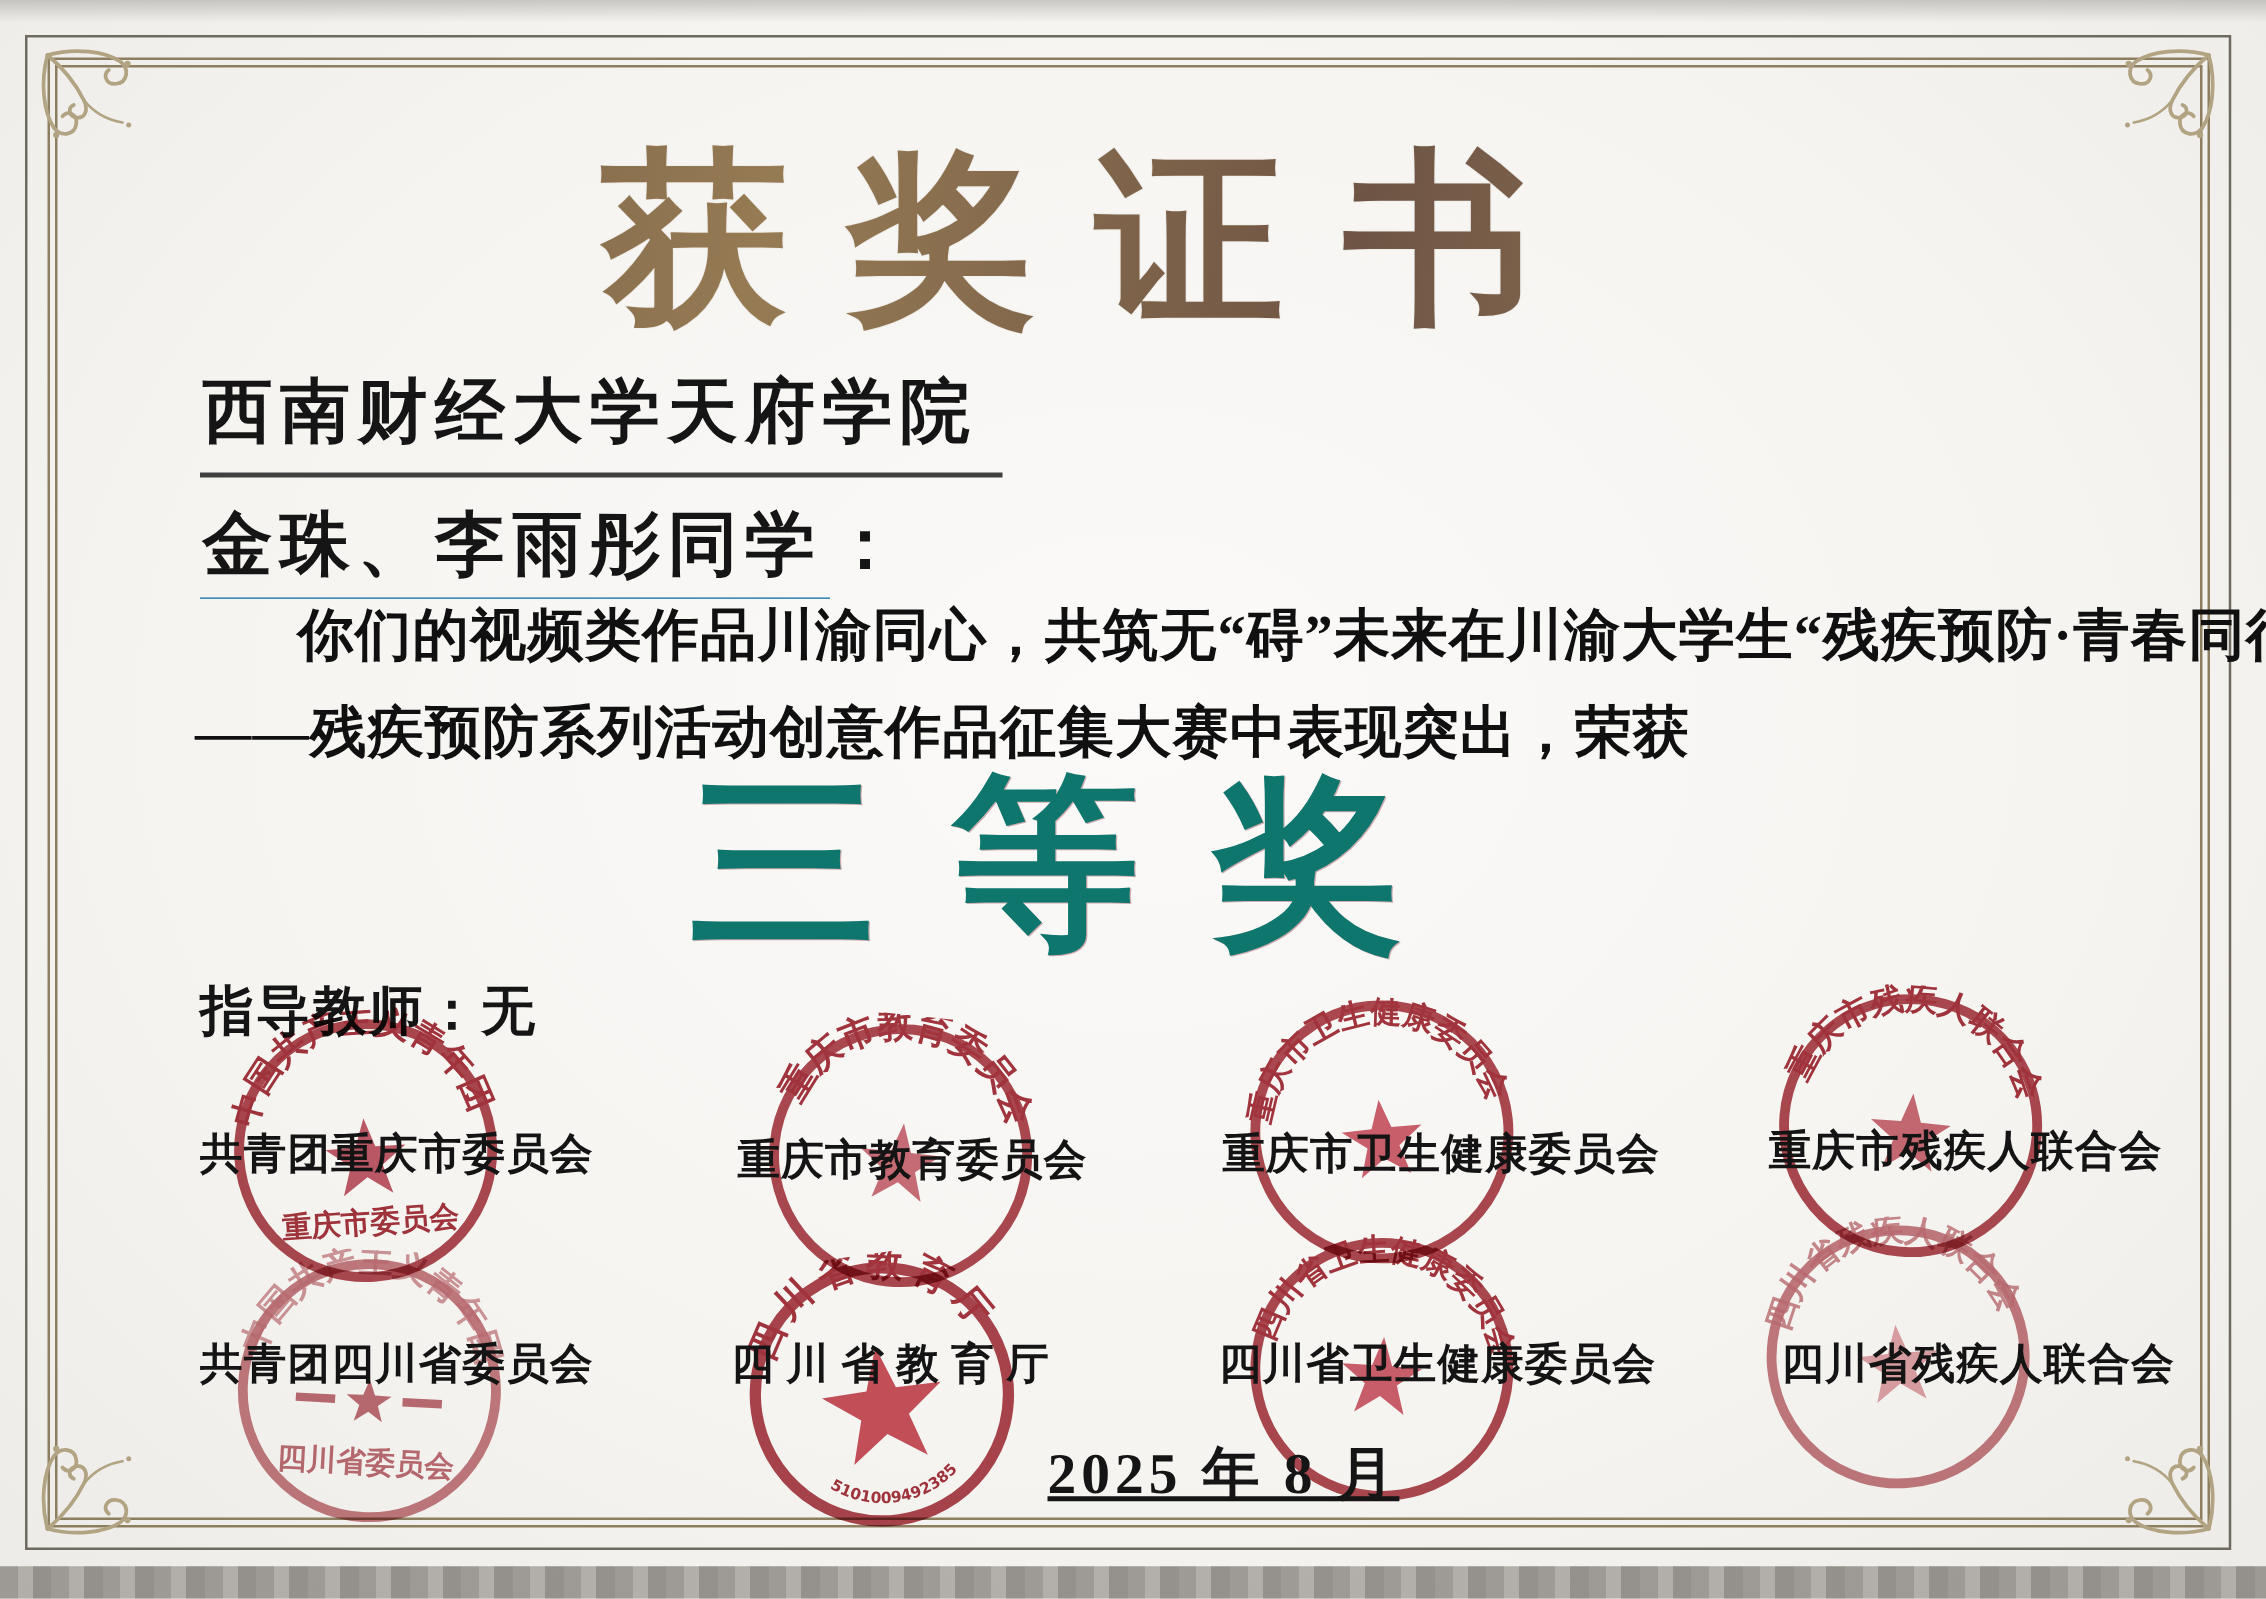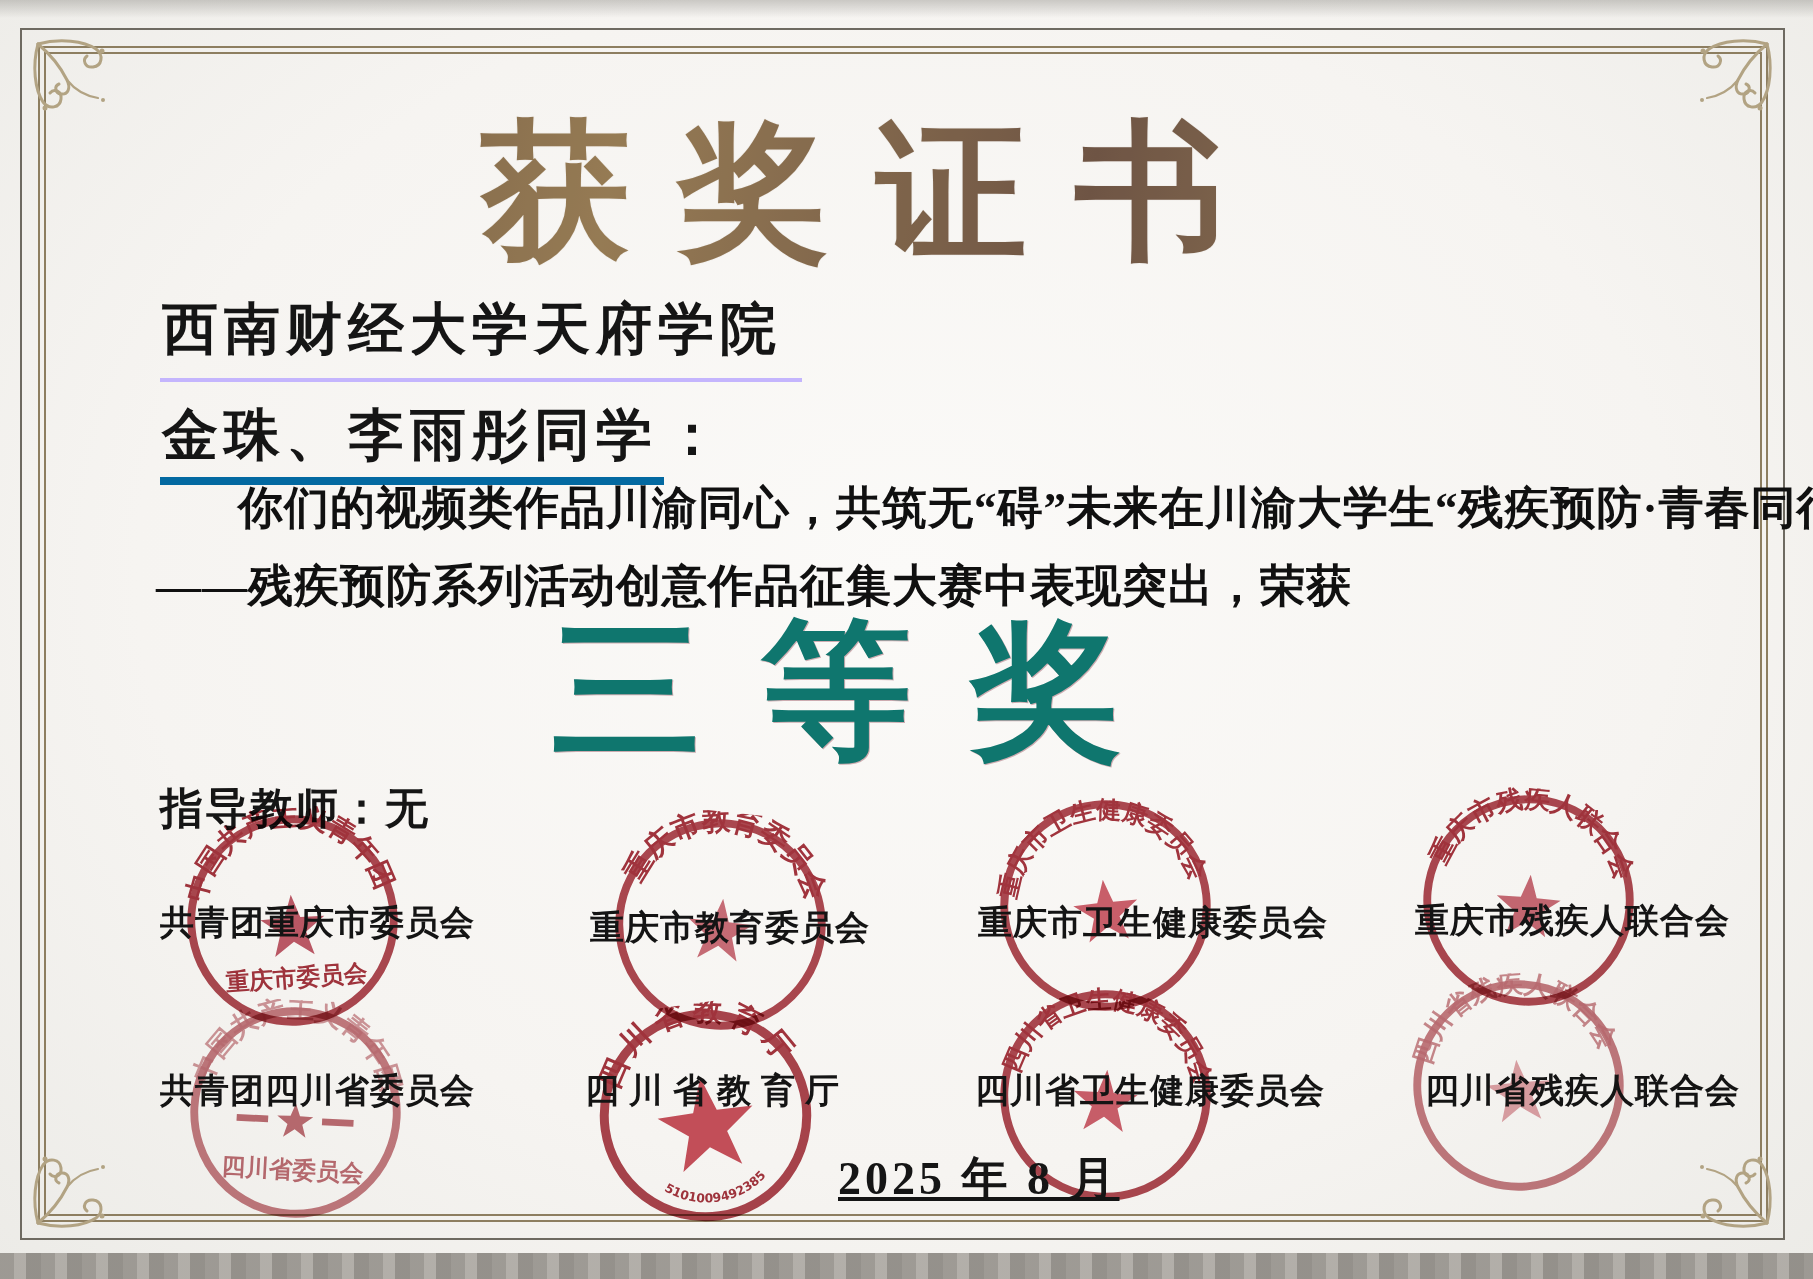--- a/index.html
+++ b/index.html
@@ -41,28 +41,28 @@
     font-size:150px;font-weight:bold;letter-spacing:48px;line-height:1.1;
     background:linear-gradient(100deg,#6e5544 5%,#a98c5f 35%,#75594a 62%,#b49a6b 92%);
     -webkit-background-clip:text;background-clip:text;color:transparent;
     text-shadow:0 0 1px rgba(90,70,50,.25);
     margin-top:16px;
   }
   .school-line{
     position:absolute;left:160px;top:292px;
     font-size:56px;font-weight:700;letter-spacing:6px;
     font-family:"DejaVu Serif","Liberation Serif",serif;
-    border-bottom:4px solid #c4b5fd;padding:0 20px 10px 2px;
+    border-bottom:4px solid #404040;padding:0 20px 10px 2px;
   }
   .names-line{
     position:absolute;left:160px;top:398px;
     font-size:56px;font-weight:700;letter-spacing:6px;
     font-family:"DejaVu Serif","Liberation Serif",serif;
   }
-  .names-line .underlined{border-bottom:8px solid #0369a1;padding:0 6px 10px 2px;}
+  .names-line .underlined{border-bottom:1px solid #0369a1;padding:0 6px 10px 2px;}
   .body-line{
     position:absolute;
     font-family:"Liberation Serif","DejaVu Serif",serif;
     font-size:45px;font-weight:600;letter-spacing:1px;color:#101010;
     white-space:nowrap;
   }
   .body-line.l1{left:238px;top:478px;}
   .body-line.l2{left:156px;top:556px;text-align:right;}
   .award-line{
     position:absolute;left:0;right:80px;top:592px;text-align:center;

